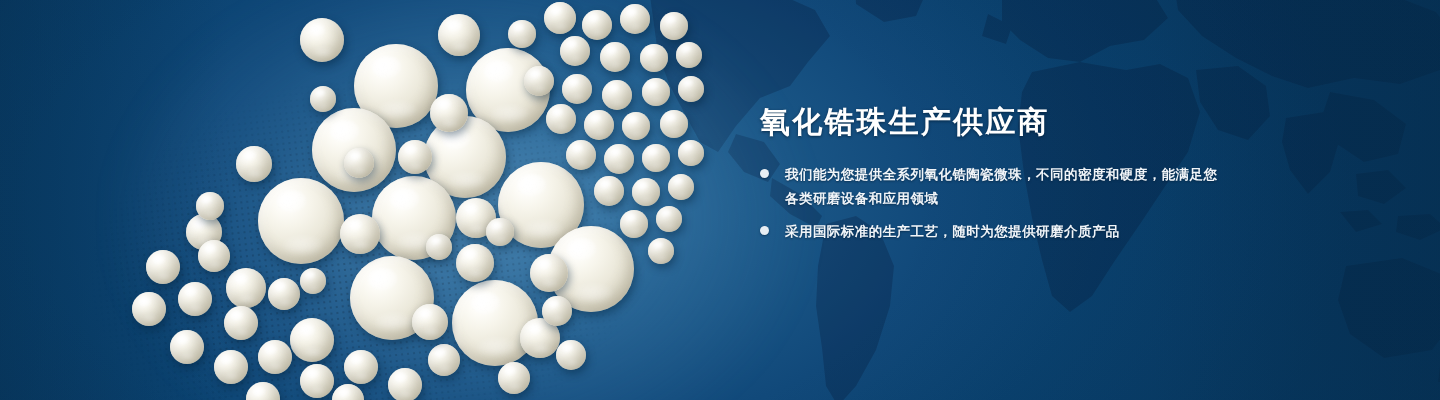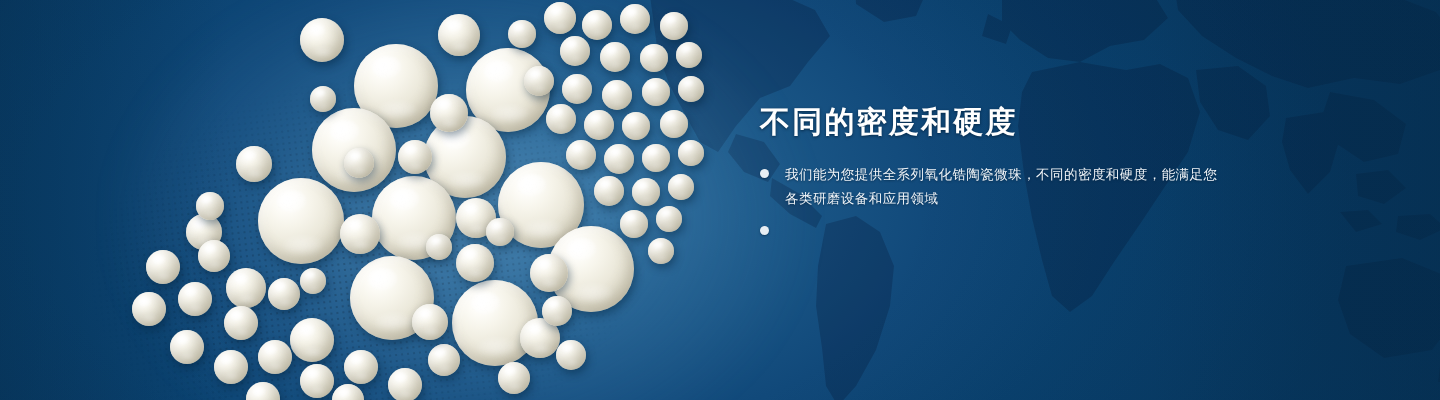--- a/index.html
+++ b/index.html
@@ -90,21 +90,21 @@
     filter:blur(2.5px);
   }
 
   
   .copy{ position:absolute; left:760px; top:104px; width:470px; }
   .title{
     font-size:30px; font-weight:700; color:#ffffff;
     letter-spacing:2.2px; line-height:1.18;
     text-shadow:0 1px 3px rgba(2,28,52,.75);
   }
-  .bullets{ margin-top:24px; }
+  .bullets{ margin-top:24px;font-weight:bold; }
   .bullet{
     display:flex; align-items:flex-start;
     margin-bottom:10px;
   }
   .bullet:last-child{ margin-bottom:0; }
   .dot{
     flex:0 0 auto;
     width:9px; height:9px;
     border-radius:50%;
     background:#e8eef3;
@@ -247,26 +247,27 @@
     <div class="bead" style="left:196px;top:192px;width:28px;height:28px;"></div>
     <div class="bead" style="left:498px;top:362px;width:32px;height:32px;"></div>
     <div class="bead" style="left:556px;top:340px;width:30px;height:30px;"></div>
     <div class="bead" style="left:542px;top:296px;width:30px;height:30px;"></div>
     <div class="bead" style="left:486px;top:218px;width:28px;height:28px;"></div>
     <div class="bead" style="left:426px;top:234px;width:26px;height:26px;"></div>
     <div class="bead" style="left:310px;top:86px;width:26px;height:26px;"></div>
   </div>
 
   <div class="copy">
-    <div class="title">不同的密度和硬度</div>
+    <div class="title">氧化锆珠生产供应商</div>
 
     <div class="bullets">
       <div class="bullet">
         <span class="dot"></span>
         <span class="btext">我们能为您提供全系列氧化锆陶瓷微珠，不同的密度和硬度，能满足您各类研磨设备和应用领域</span>
       </div>
       <div class="bullet">
         <span class="dot"></span>
+        <span class="btext">采用国际标准的生产工艺，随时为您提供研磨介质产品</span>
       </div>
     </div>
   </div>
 
 </div>
 
 </body></html>

